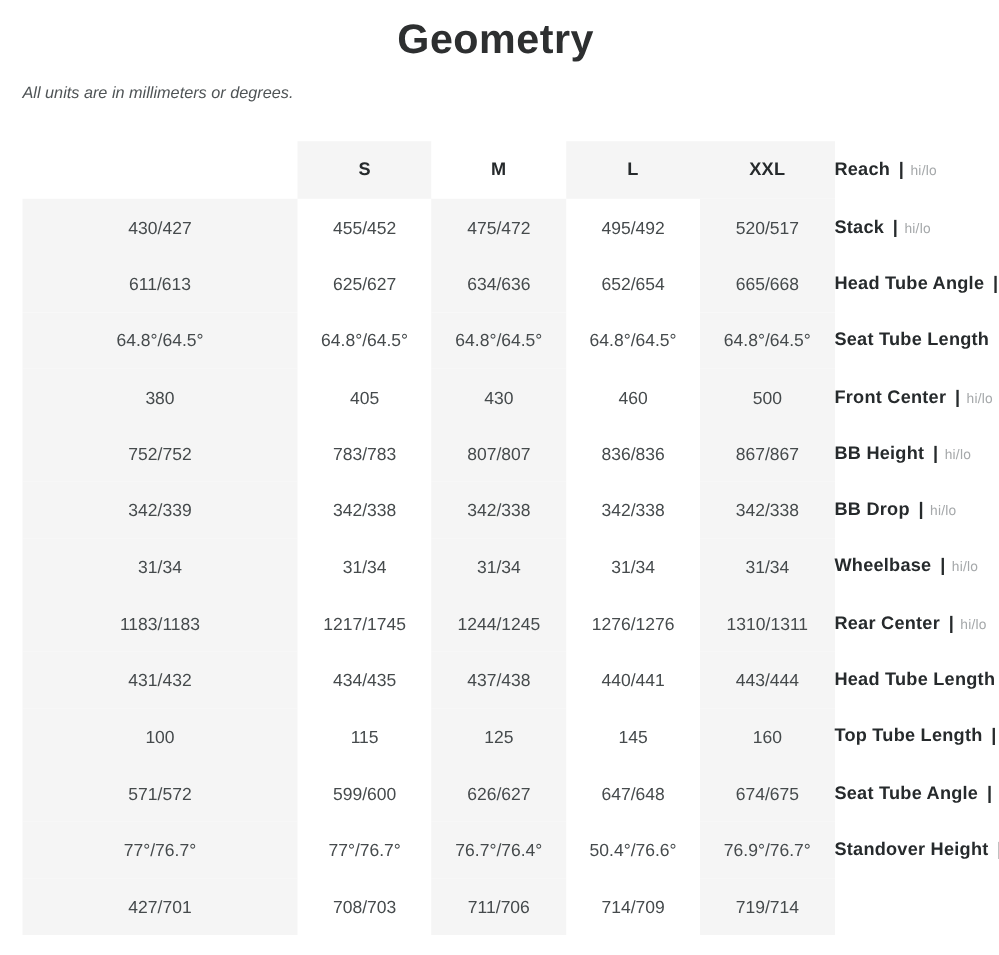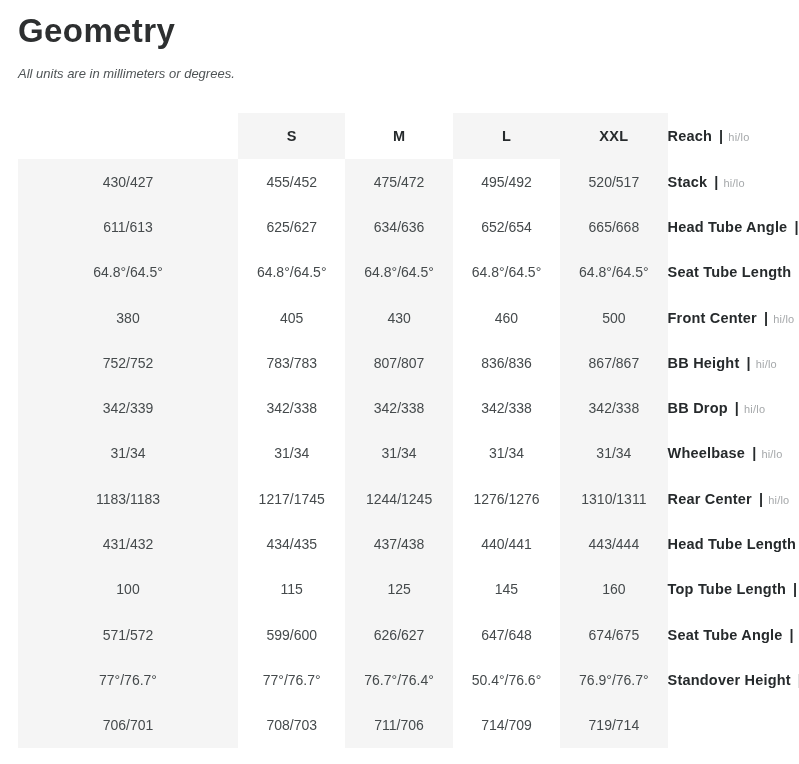--- a/index.html
+++ b/index.html
@@ -15,20 +15,21 @@
     height: 764px;
     background: #ffffff;
     padding: 10px 24px 0 18px;
   }
   .page-title {
     font-size: 33px;
     font-weight: 700;
     color: #2d2f30;
     letter-spacing: 0.4px;
     margin: 2px 0 16px 0;
+    text-align: center;
   }
   .page-subtitle {
     font-style: italic;
     font-size: 13px;
     color: #4f5456;
     margin: 0 0 32px 0;
   }
   .geo-table {
     display: grid;
     grid-template-columns: 220px repeat(5, 107.4px);
@@ -196,19 +197,19 @@
       <div class="geo-cell striped">77°/76.7°</div>
       <div class="geo-cell ">77°/76.7°</div>
       <div class="geo-cell striped">76.7°/76.4°</div>
       <div class="geo-cell ">50.4°/76.6°</div>
       <div class="geo-cell striped">76.9°/76.7°</div>
       <div class="geo-cell geo-label">
         <span>Standover Height</span>
         <span class="pipe">|</span>
         <span class="suffix">hi/lo</span>
       </div>
-      <div class="geo-cell striped">706/701</div>
+      <div class="geo-cell striped">427/701</div>
       <div class="geo-cell ">708/703</div>
       <div class="geo-cell striped">711/706</div>
       <div class="geo-cell ">714/709</div>
       <div class="geo-cell striped">719/714</div>
     </div>
 </div>
 
 </body></html>

